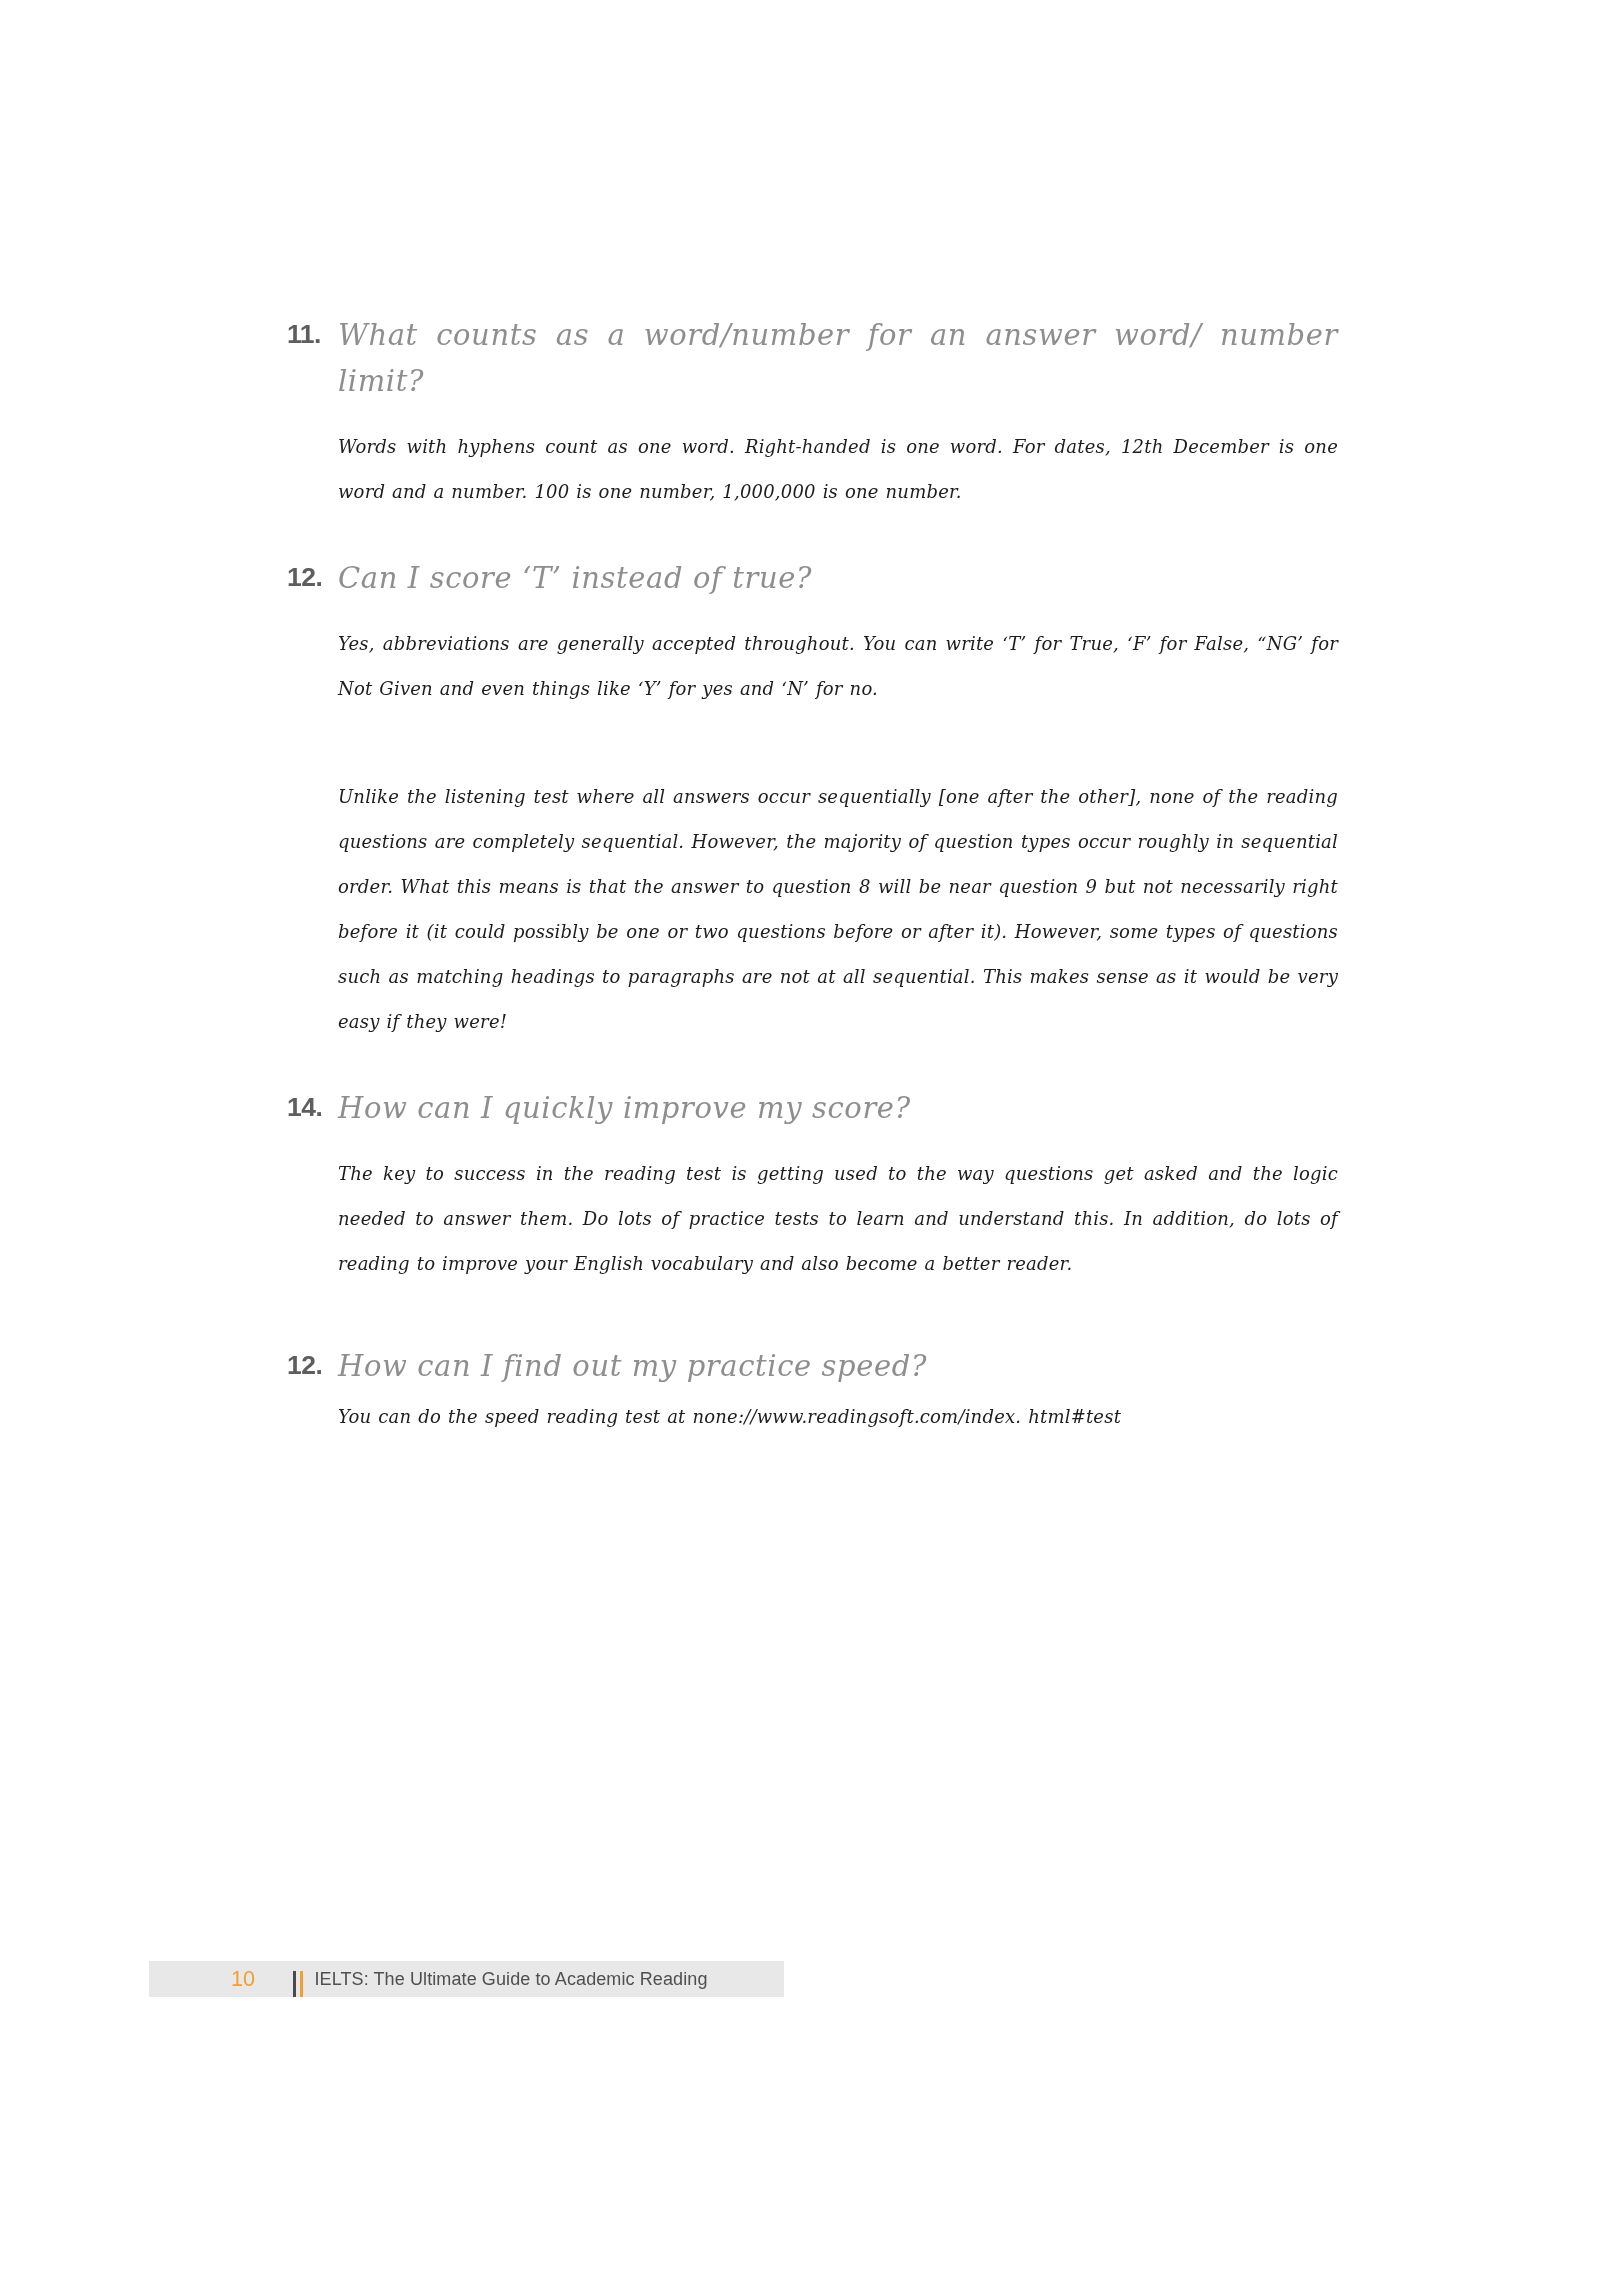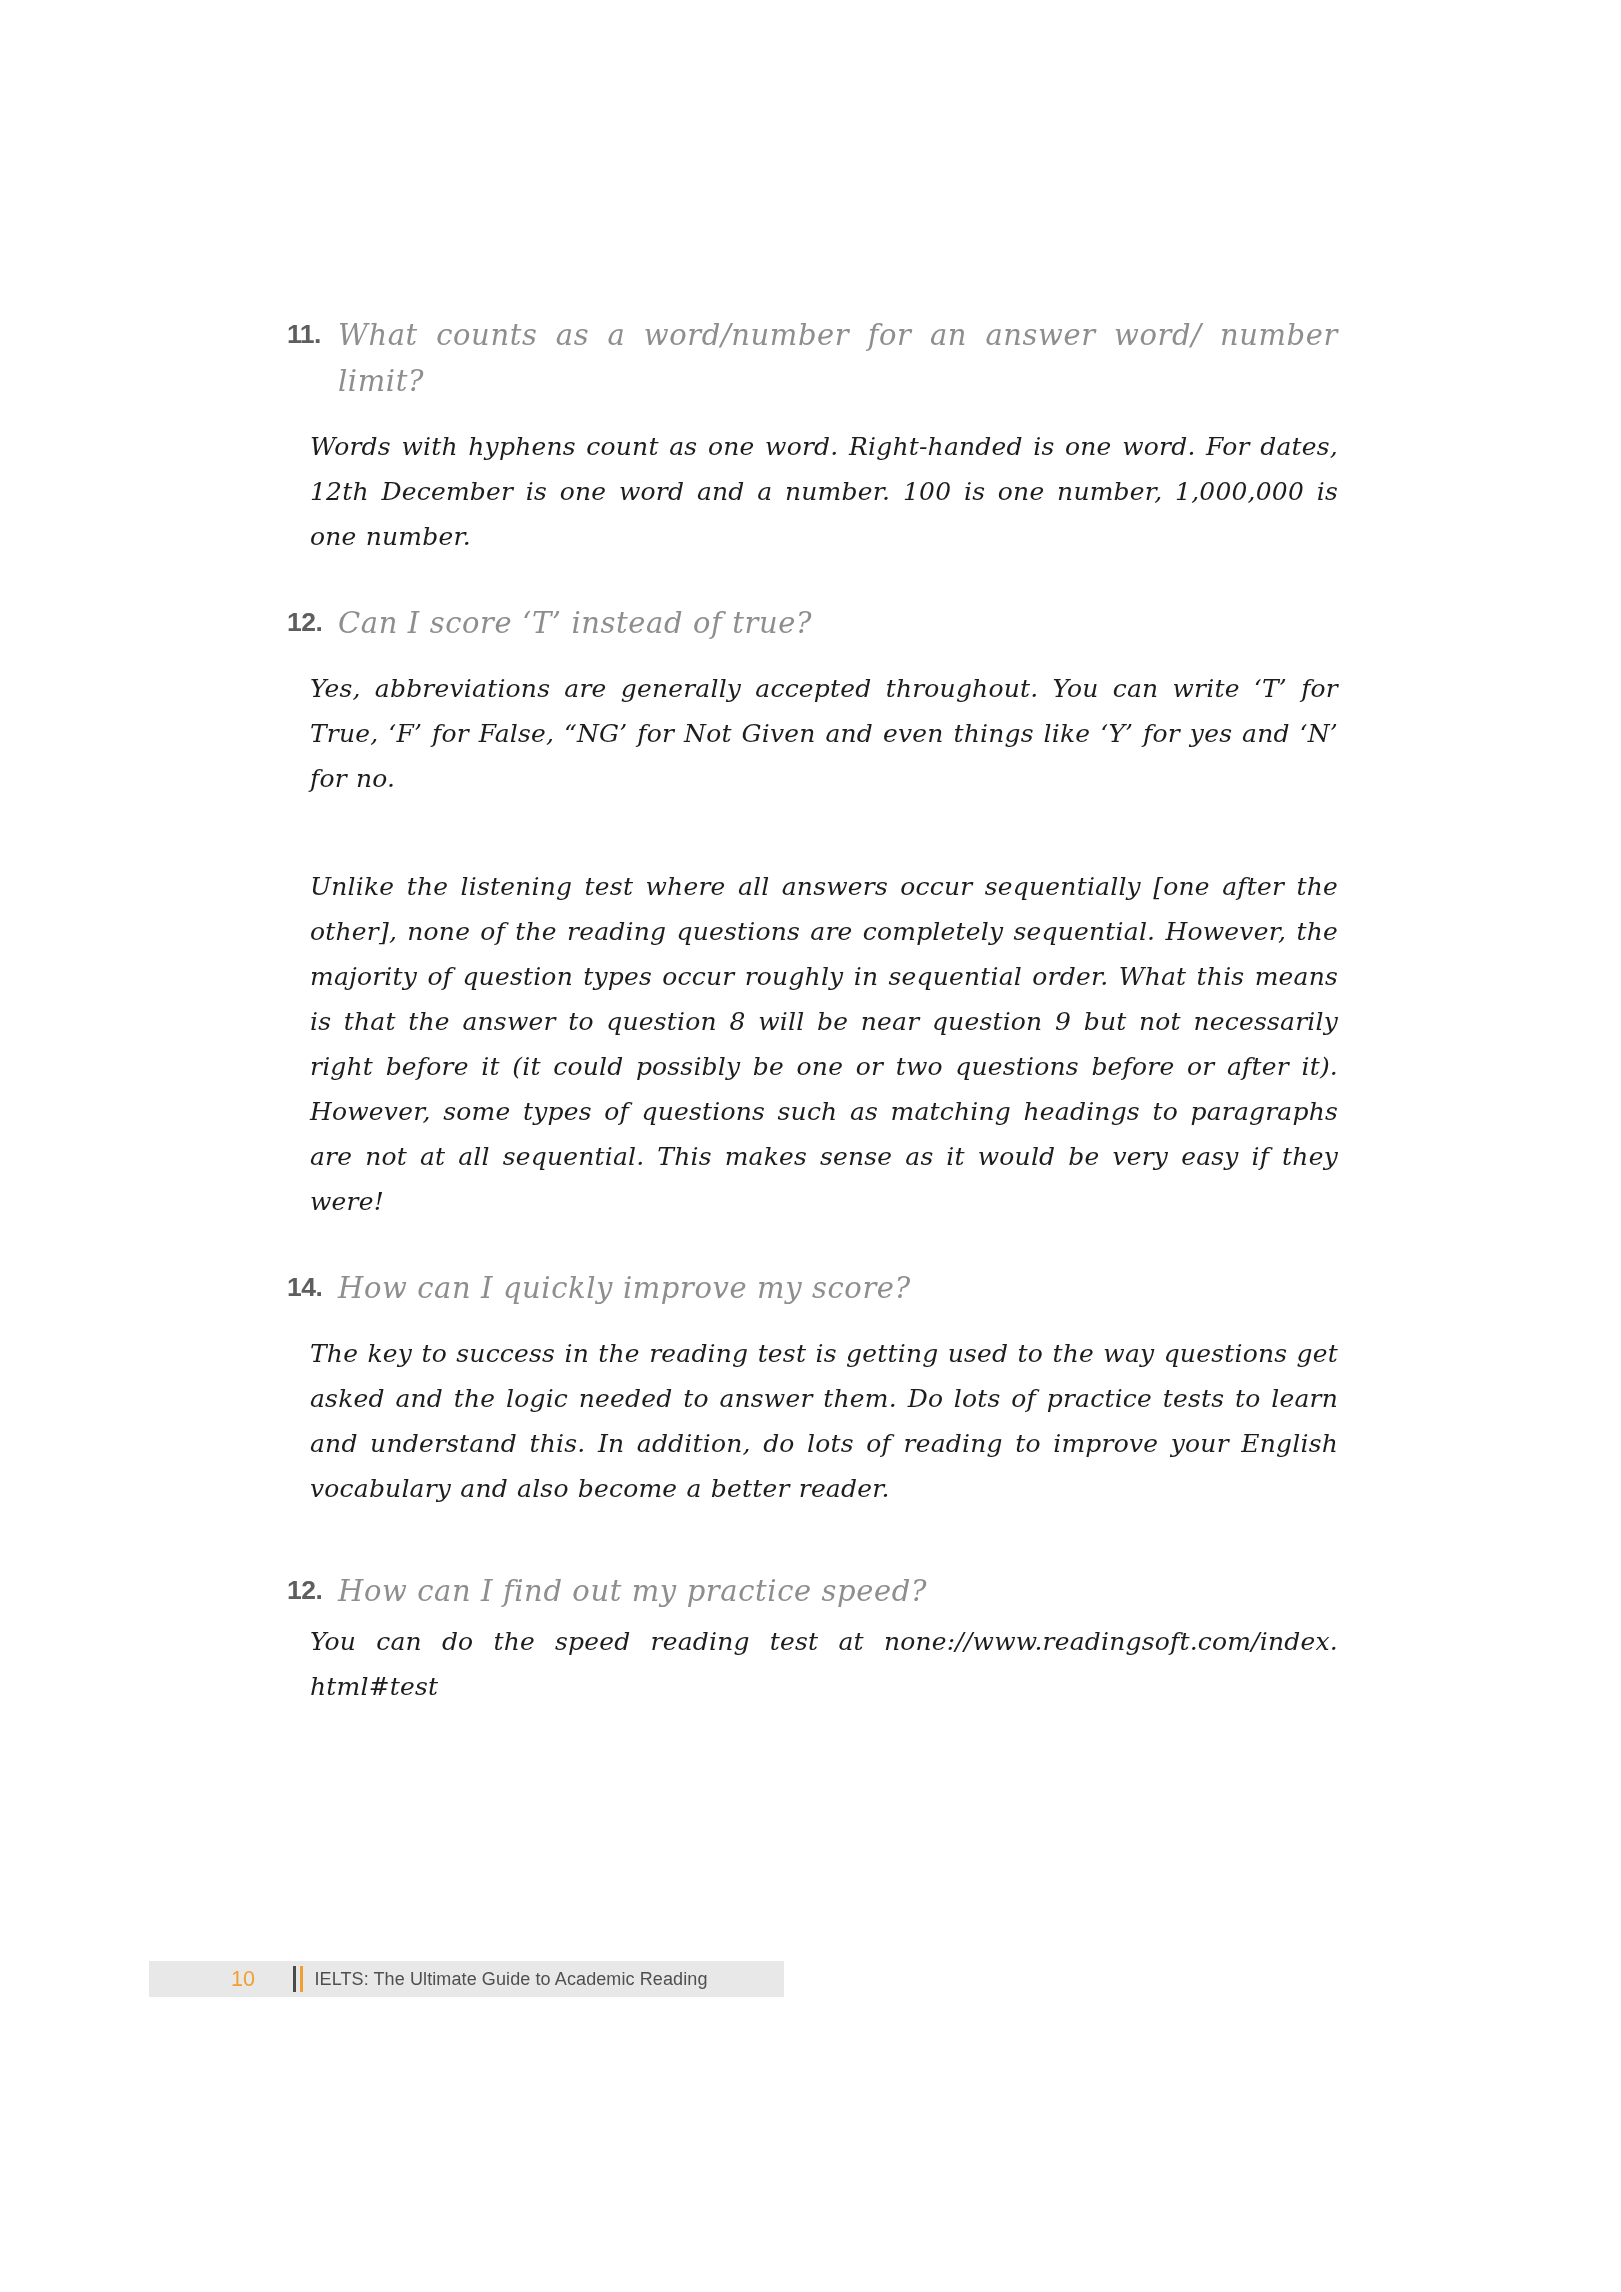--- a/index.html
+++ b/index.html
@@ -51,25 +51,25 @@
     color: #8e8e8e;
     text-align: justify;
     text-justify: inter-word;
     letter-spacing: 0.6px;
     transform: scaleY(1.02);
     transform-origin: left top;
   }
   .faq-q.single-line { text-align: left; }
 
   .faq-answer {
-    margin-left: 23px;
+    margin-left: 51px;
     margin-top: 21.6px;
     font-family: "DejaVu Serif", serif;
     font-style: italic;
-    font-size: 25px;
+    font-size: 18px;
     line-height: 45px;
     color: #1d1d1d;
     text-align: justify;
     text-justify: inter-word;
     letter-spacing: 0.2px;
     word-spacing: 1px;
   }
   .faq-answer.tight { margin-top: 5.9px; }
 
   .gap-lg { height: 41px; }
@@ -77,21 +77,21 @@
 
   
   .footer {
     position: absolute;
     left: 149px;
     top: 1961px;
     width: 635px;
     height: 36px;
     background: #e8e8e8;
     display: flex;
-    align-items: center;
+    align-items: flex-end;
   }
   .footer-page-num {
     font-family: "Liberation Sans", sans-serif;
     font-size: 21.6px;
     color: #efa030;
     width: 106px;
     text-align: right;
     padding-right: 0px;
     line-height: 36px;
   }

